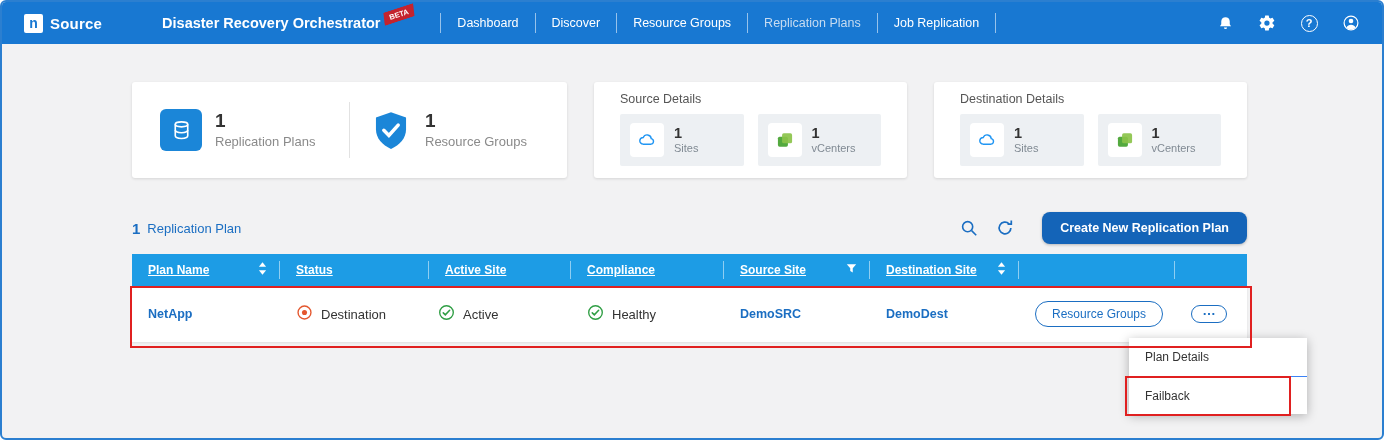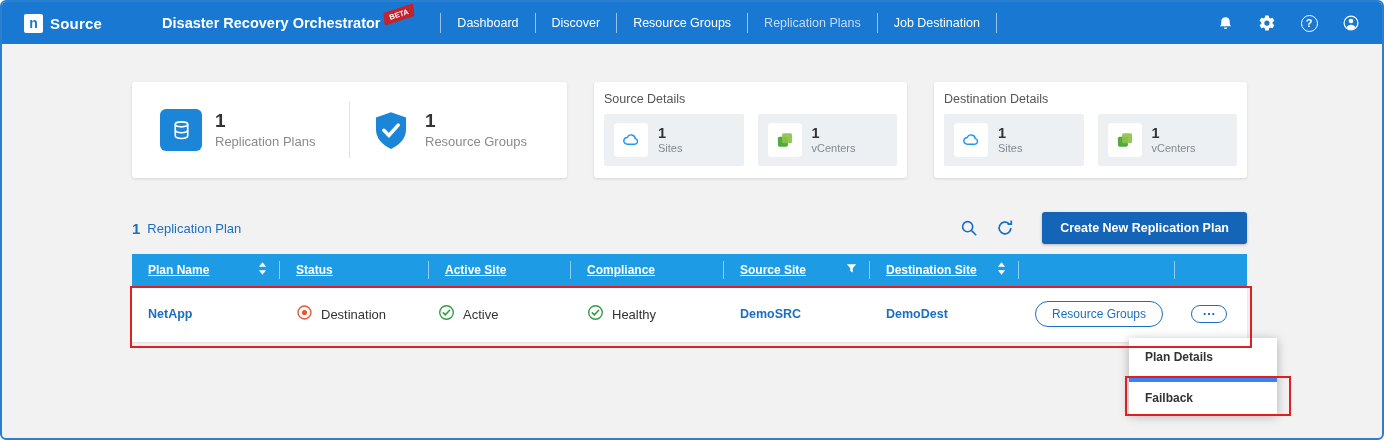--- a/index.html
+++ b/index.html
@@ -26,55 +26,55 @@
   .cards-row{display:flex;gap:27px;margin-top:38px;height:96px;}
   .card{background:#fff;border-radius:3px;box-shadow:0 1px 3px rgba(0,0,0,.12);}
   .card-summary{width:435px;flex:none;display:flex;align-items:center;padding:0 28px;}
   .sum-group{display:flex;align-items:center;gap:13px;flex:1;}
   .sum-icon{width:42px;height:42px;background:#1b86d8;border-radius:6px;display:flex;align-items:center;justify-content:center;flex:none;}
   .sum-icon.plain{background:transparent;}
   .sum-num{font-size:19px;font-weight:bold;color:#333;line-height:1.1;}
   .sum-label{font-size:13px;color:#8a8a8a;margin-top:2px;}
   .v-divider{width:1px;height:56px;background:#e2e2e2;margin:0 20px;}
 
-  .card-details{flex:1;padding:10px 10px 12px;display:flex;flex-direction:column;}
+  .card-details{flex:1;padding:10px 26px 12px;display:flex;flex-direction:column;}
   .details-title{font-size:12.5px;color:#555;}
   .tiles{display:flex;gap:14px;margin-top:8px;flex:1;}
   .tile{flex:1;background:#edf0f3;border-radius:2px;display:flex;align-items:center;gap:10px;padding:0 10px;}
   .tile-iconbox{width:34px;height:34px;background:#fff;border-radius:4px;display:flex;align-items:center;justify-content:center;flex:none;}
   .tile-num{font-size:14.5px;font-weight:bold;color:#333;line-height:1.1;}
   .tile-label{font-size:11px;color:#808a93;margin-top:1px;}
 
   
   .plans-header{display:flex;align-items:center;margin-top:34px;height:32px;}
   .plans-count{font-size:15px;font-weight:bold;color:#1b6ec2;margin-right:7px;}
   .plans-label{font-size:13px;color:#1b6ec2;}
   .plans-tools{margin-left:auto;display:flex;align-items:center;gap:18px;}
   .tool-ic{cursor:pointer;display:flex;align-items:center;}
-  .create-btn{margin-left:10px;background:#1464b8;color:#fff;border:none;font-size:12.5px;font-weight:bold;padding:9px 18px;border-radius:3px;cursor:pointer;box-shadow:0 1px 3px rgba(0,0,0,.25);font-family:inherit;}
+  .create-btn{margin-left:10px;background:#1464b8;color:#fff;border:none;font-size:12.5px;font-weight:bold;padding:9px 18px;border-radius:8px;cursor:pointer;box-shadow:0 1px 3px rgba(0,0,0,.25);font-family:inherit;}
 
   
   .plans-table{margin-top:10px;width:100%;}
   .thead{display:flex;background:#1d9ce5;height:32px;align-items:center;color:#fff;}
   .th{font-size:12px;font-weight:bold;display:flex;align-items:center;height:18px;padding-left:16px;border-right:1px solid rgba(255,255,255,.5);text-decoration:underline;}
   .th.with-icon{justify-content:space-between;padding-right:12px;}
   .th:last-child{border-right:none;}
   .trow{display:flex;background:#fff;height:56px;align-items:center;box-shadow:0 1px 2px rgba(0,0,0,.08);}
   .td{display:flex;align-items:center;gap:8px;padding-left:16px;font-size:13px;color:#333;}
   .c1{width:148px;flex:none;} .c2{width:142px;flex:none;} .c3{width:149px;flex:none;}
   .c4{width:153px;flex:none;} .c5{width:146px;flex:none;} .c6{width:149px;flex:none;text-align:right;}
   .c7{width:156px;flex:none;} .c8{flex:1;}
   .link-text{color:#1b6ec2;font-weight:bold;font-size:12.5px;cursor:pointer;}
   .pill-btn{border:1px solid #1b6ec2;color:#1b6ec2;background:#fff;border-radius:14px;font-size:12px;padding:5px 16px;cursor:pointer;white-space:nowrap;font-family:inherit;}
   .more-btn{border:1.4px solid #1b6ec2;color:#1b6ec2;background:#fff;border-radius:10px;width:36px;height:18px;font-size:13px;font-weight:bold;line-height:10px;cursor:pointer;display:flex;align-items:center;justify-content:center;font-family:inherit;}
 
   
-  .context-menu{position:absolute;left:1127px;top:336px;width:148px;background:#fff;box-shadow:0 2px 10px rgba(0,0,0,.28);z-index:6;font-weight:bold;}
+  .context-menu{position:absolute;left:1127px;top:336px;width:178px;background:#fff;box-shadow:0 2px 10px rgba(0,0,0,.28);z-index:6;}
   .menu-item{height:38px;display:flex;align-items:center;padding:0 16px;font-size:12px;color:#333;cursor:pointer;}
-  .menu-item + .menu-item{border-top:6px solid #3b82f6;}
+  .menu-item + .menu-item{border-top:1px solid #3b82f6;}
 
   
   .annotation{position:absolute;border:2px solid #e02020;pointer-events:none;z-index:10;background:transparent;}
   .row-annotation{left:128px;top:284px;width:1122px;height:62px;}
   .failback-annotation{left:1123px;top:374px;width:166px;height:40px;}
 </style>
 </head>
 <body>
 
 <div class="page">
@@ -84,21 +84,21 @@
       <span class="logo-mark">n</span>
       <span class="brand-name">Source</span>
     </div>
     <span class="app-title">Disaster Recovery Orchestrator</span>
     <span class="beta">BETA</span>
     <ul class="nav-list">
       <li>Dashboard</li>
       <li>Discover</li>
       <li>Resource Groups</li>
       <li class="active">Replication Plans</li>
-      <li>Job Destination</li>
+      <li>Job Replication</li>
     </ul>
     <div class="nav-right">
       <span class="ic">
         <svg viewBox="0 0 24 24" width="17" height="17">
             <path d="M12 3a6 6 0 0 0-6 6v4.2L4.2 16h15.6L18 13.2V9a6 6 0 0 0-6-6zm-2.2 14.5a2.2 2.2 0 0 0 4.4 0z" fill="#fff"></path>
           </svg>
       </span>
       <span class="ic">
         <svg viewBox="0 0 24 24" width="18" height="18">
             <path fill="#fff" d="M19.4 13c.04-.33.06-.66.06-1s-.02-.67-.06-1l2.1-1.65a.5.5 0 0 0 .12-.64l-2-3.46a.5.5 0 0 0-.6-.22l-2.49 1a7.3 7.3 0 0 0-1.73-1l-.38-2.61A.5.5 0 0 0 13.92 2h-4a.5.5 0 0 0-.5.42l-.37 2.61c-.63.26-1.2.6-1.73 1l-2.49-1a.5.5 0 0 0-.6.22l-2 3.46a.5.5 0 0 0 .12.64L4.45 11c-.04.33-.06.66-.06 1s.02.67.06 1l-2.1 1.65a.5.5 0 0 0-.12.64l2 3.46c.13.22.39.31.6.22l2.49-1c.53.4 1.1.74 1.73 1l.37 2.61c.04.24.25.42.5.42h4c.25 0 .46-.18.5-.42l.37-2.61c.63-.26 1.2-.6 1.73-1l2.49 1c.21.09.47 0 .6-.22l2-3.46a.5.5 0 0 0-.12-.64zM11.92 15.5a3.5 3.5 0 1 1 0-7 3.5 3.5 0 0 1 0 7z"></path>

